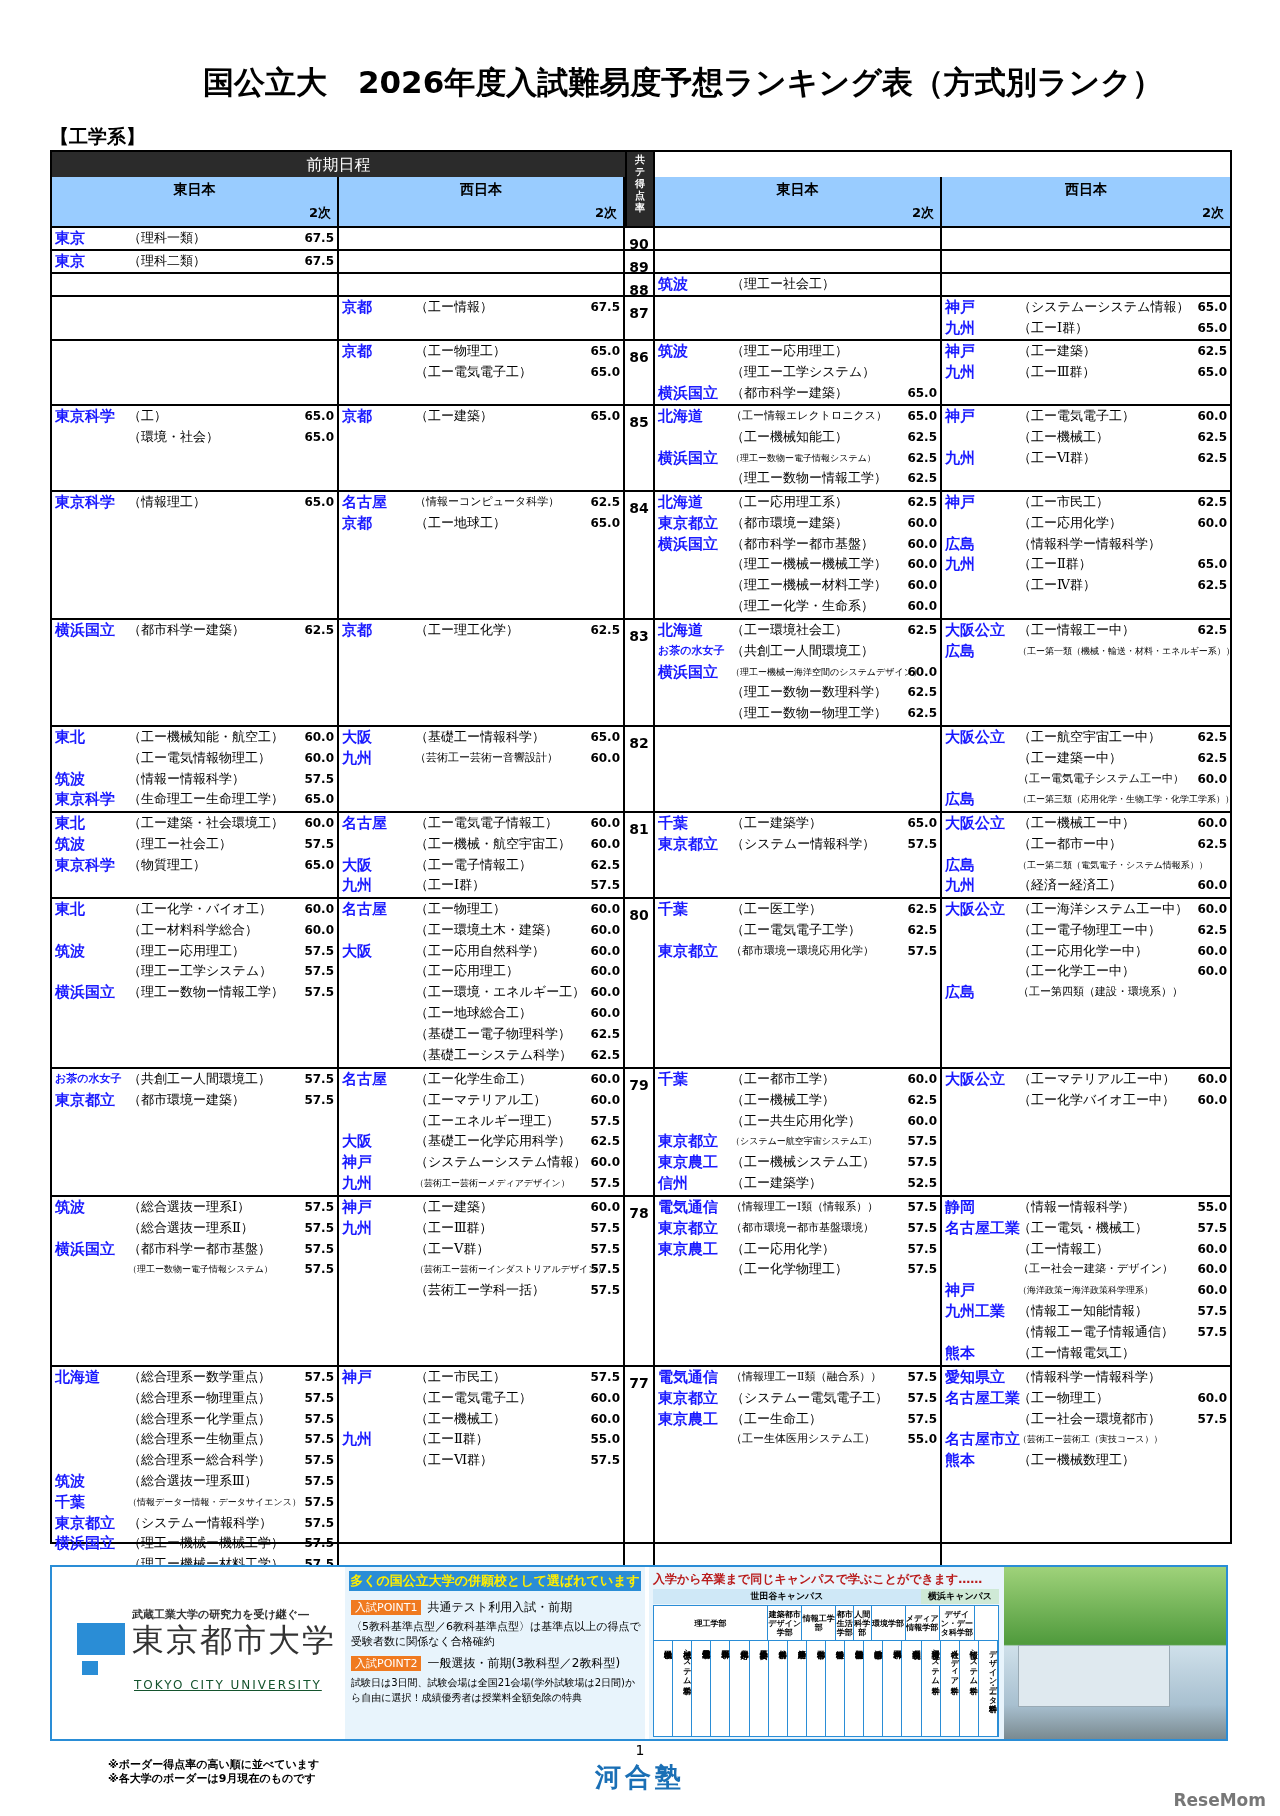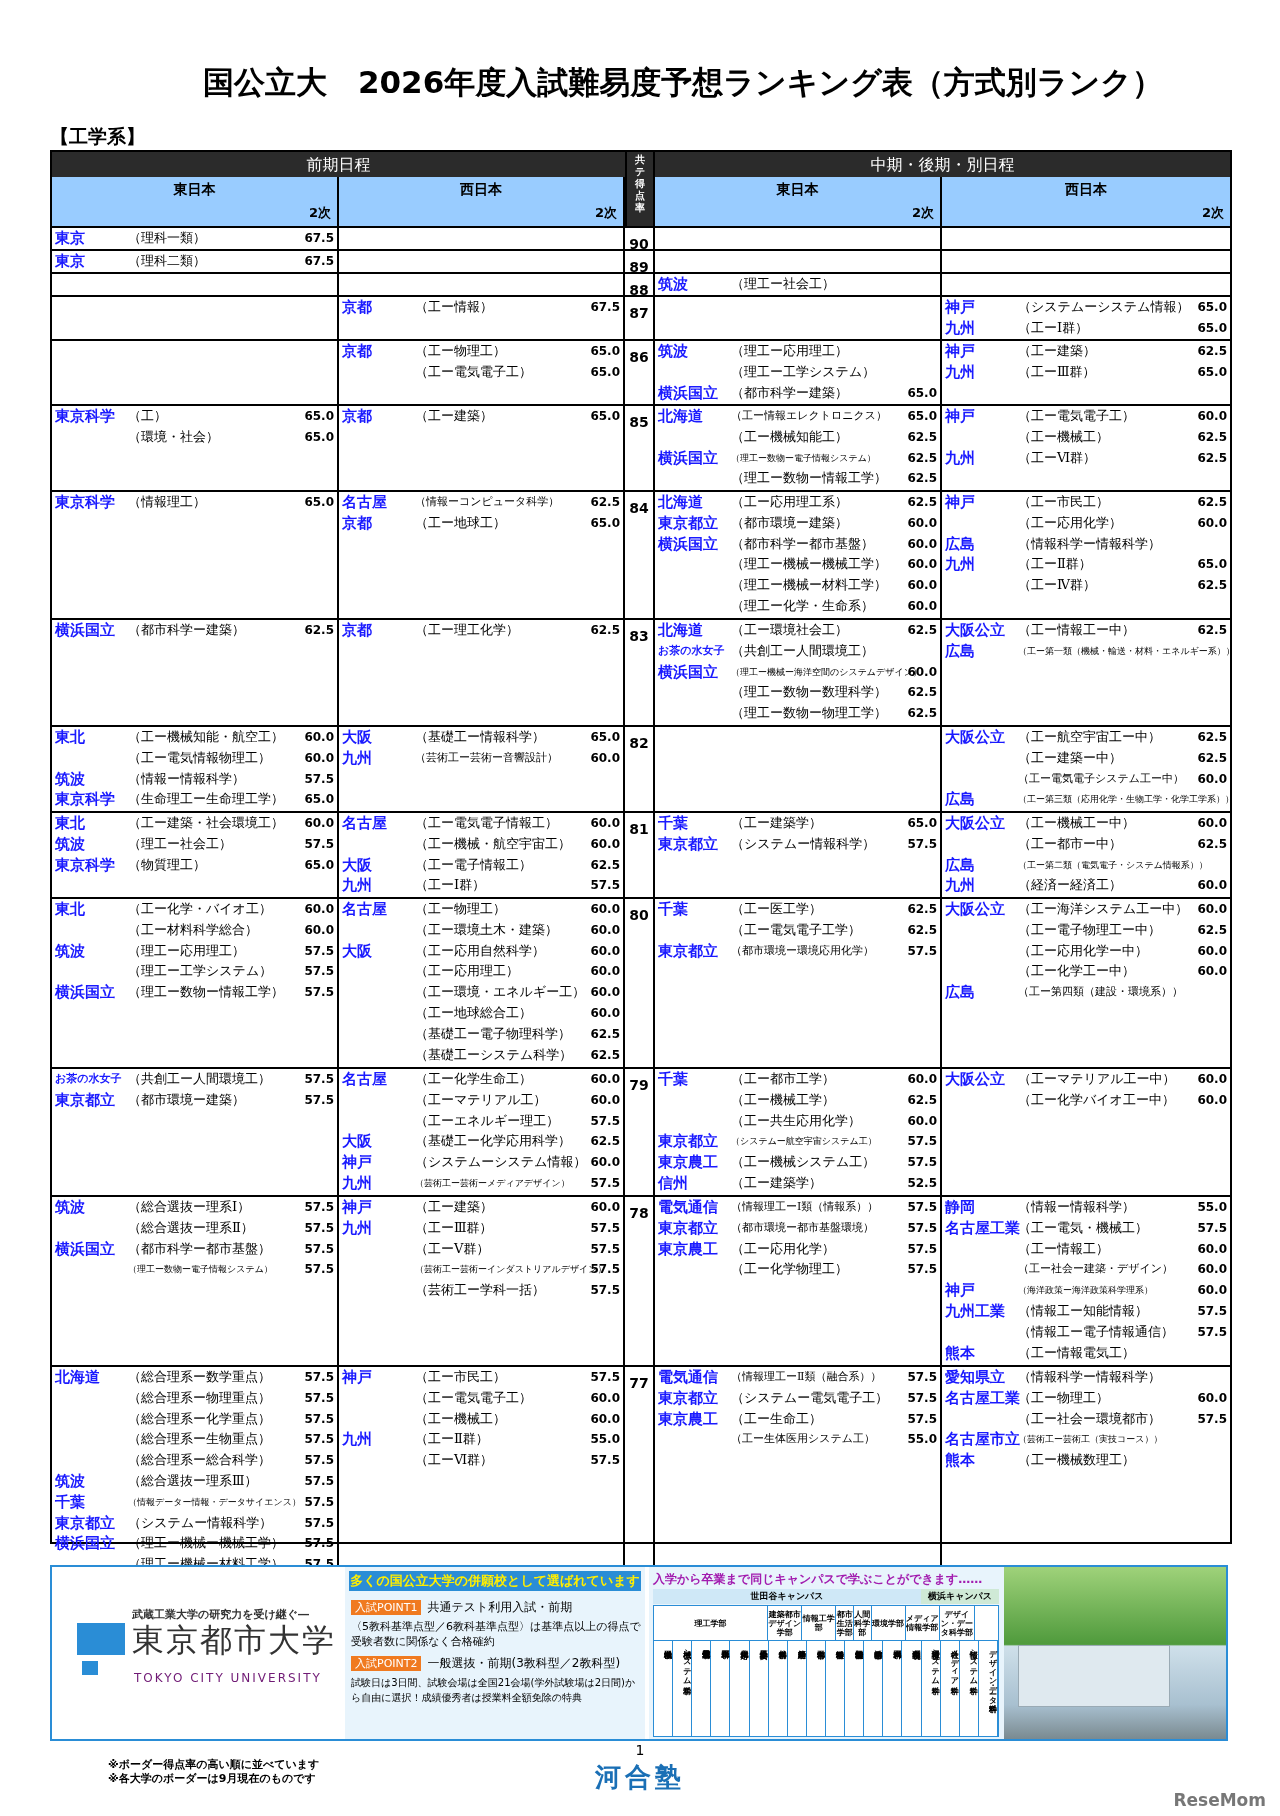--- a/index.html
+++ b/index.html
@@ -34,29 +34,29 @@
   .entry .dept.sm { font-size:11px; }
   .entry .val { position:absolute; right:3px; font-weight:bold; font-size:12px; }
   .c-e2 .entry .dept, .c-w2 .entry .dept { left:76px; }
   .ad { position:absolute; left:50px; top:1565px; width:1178px; height:176px; border:2px solid #2a8dd6;
         box-sizing:border-box; background:#fff; }
   .ad-left { position:absolute; left:0; top:0; width:290px; height:100%; }
   .ad-tag { position:absolute; left:80px; top:40px; font-size:11px; font-weight:bold; color:#333; }
   .ad-logo-sq { position:absolute; left:25px; top:56px; width:48px; height:32px; background:#2a8dd6; }
   .ad-logo-sq2 { position:absolute; left:30px; top:94px; width:16px; height:14px; background:#2a8dd6; }
   .ad-name { position:absolute; left:80px; top:52px; font-size:32px; color:#333; letter-spacing:2px; }
-  .ad-eng { position:absolute; left:82px; top:104px; font-size:12px; color:#701a75; letter-spacing:2px; }
+  .ad-eng { position:absolute; left:82px; top:111px; font-size:12px; color:#14532d; letter-spacing:2px;text-decoration:underline; }
   .ad-mid { position:absolute; left:293px; top:0; width:300px; height:100%; background:#e8f4fc; }
   .ad-banner { position:absolute; left:4px; top:4px; width:292px; height:20px; background:#2a8dd6; color:#ffee00;
                font-size:13px; font-weight:bold; line-height:20px; text-align:center; }
   .pt { position:absolute; left:6px; font-size:12px; font-weight:normal; }
   .pt .tag { background:#f07a20; color:#fff; padding:1px 4px; font-size:11px; margin-right:6px; }
   .pt-txt { position:absolute; left:6px; width:290px; font-size:11px; line-height:15px; }
   .ad-right { position:absolute; left:597px; top:0; width:355px; height:100%; background:#e8f4fc; }
-  .ad-r-title { position:absolute; left:4px; top:4px; font-size:12px; font-weight:bold; color:#a21caf; }
+  .ad-r-title { position:absolute; left:4px; top:4px; font-size:12px; font-weight:bold; color:#b91c1c; }
   .campus1 { position:absolute; left:4px; top:22px; width:268px; height:15px; background:#cfe8f7; font-size:9px;
              font-weight:bold; text-align:center; line-height:15px; }
   .campus2 { position:absolute; left:272px; top:22px; width:78px; height:15px; background:#cfe9d6; font-size:9px;
              font-weight:bold; text-align:center; line-height:15px; }
   .facs { position:absolute; left:4px; top:38px; width:346px; height:36px; display:flex; border:1px solid #2a8dd6; box-sizing:border-box; background:#fff;}
   .fac { border-right:1px solid #2a8dd6; font-size:8px; font-weight:bold; text-align:center; display:flex; align-items:center; justify-content:center; line-height:9px; }
   .deps { position:absolute; left:4px; top:74px; width:346px; height:96px; display:flex; border:1px solid #2a8dd6; border-top:none; box-sizing:border-box; background:#fff;}
   .dep { flex:1; border-right:1px solid #2a8dd6; font-size:8px; font-weight:bold; writing-mode:vertical-rl; padding-top:3px; line-height:9px; }
   .ad-photo { position:absolute; right:0; top:0; width:222px; height:100%;
               background:linear-gradient(180deg,#9fd27a 0%,#4f9a3c 45%,#cfe0ea 46%,#a8c0d0 80%,#7a8a90 100%); }
@@ -67,21 +67,20 @@
   .resemom { position:absolute; right:14px; top:1790px; font-size:17px; font-weight:bold; color:#777; }
 </style>
 </head>
 <body>
 
 <div class="title">国公立大　2026年度入試難易度予想ランキング表（方式別ランク）</div>
 <div class="section">【工学系】</div>
 
 <div class="table">
   <div class="hdr-top" style="left:0;width:573px;">前期日程</div>
-  <div class="hdr-top" style="left:603px;width:575px;">中期・後期・別日程</div>
   <div class="score-col-hdr">
     <span id="scorehdr"><div>共</div><div>テ</div><div>得</div><div>点</div><div>率</div></span>
   </div>
   <div class="hdr-sub" style="left:0;width:287px;">
     <span class="lbl">東日本</span>
     <span class="niji">2次</span>
   </div>
   <div class="hdr-sub" style="left:287px;width:286px;">
     <span class="lbl">西日本</span>
     <span class="niji">2次</span>

